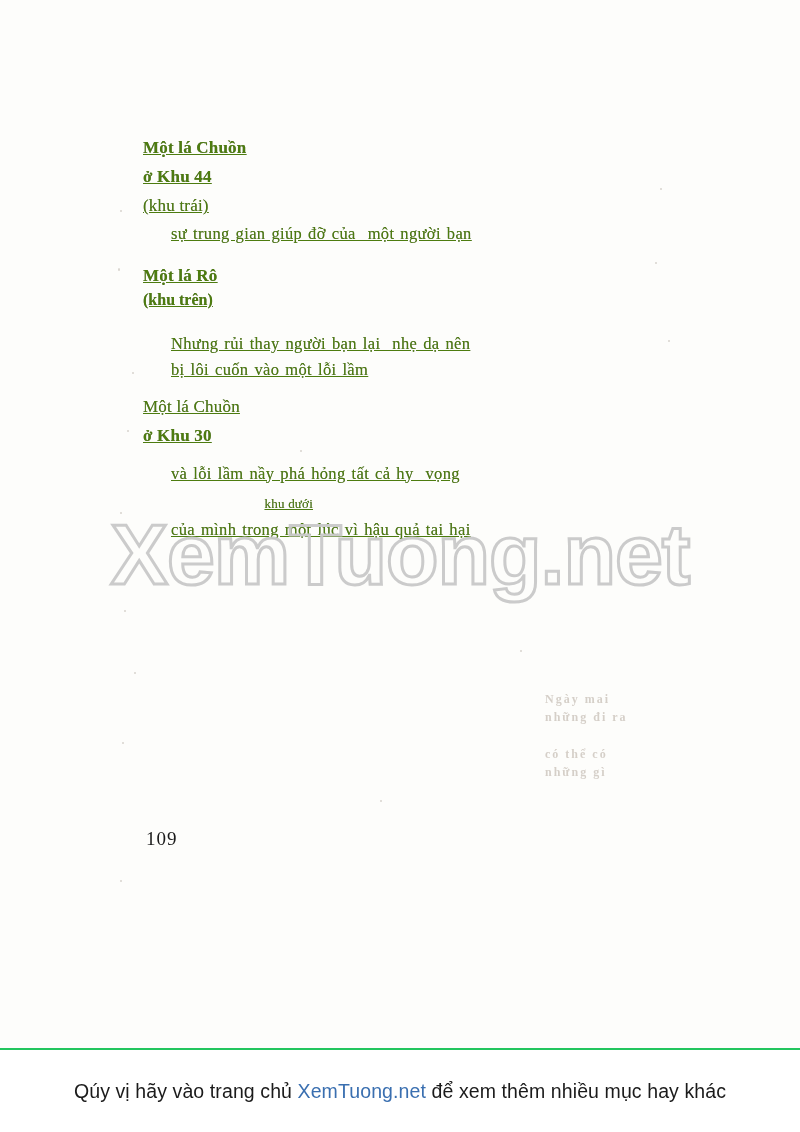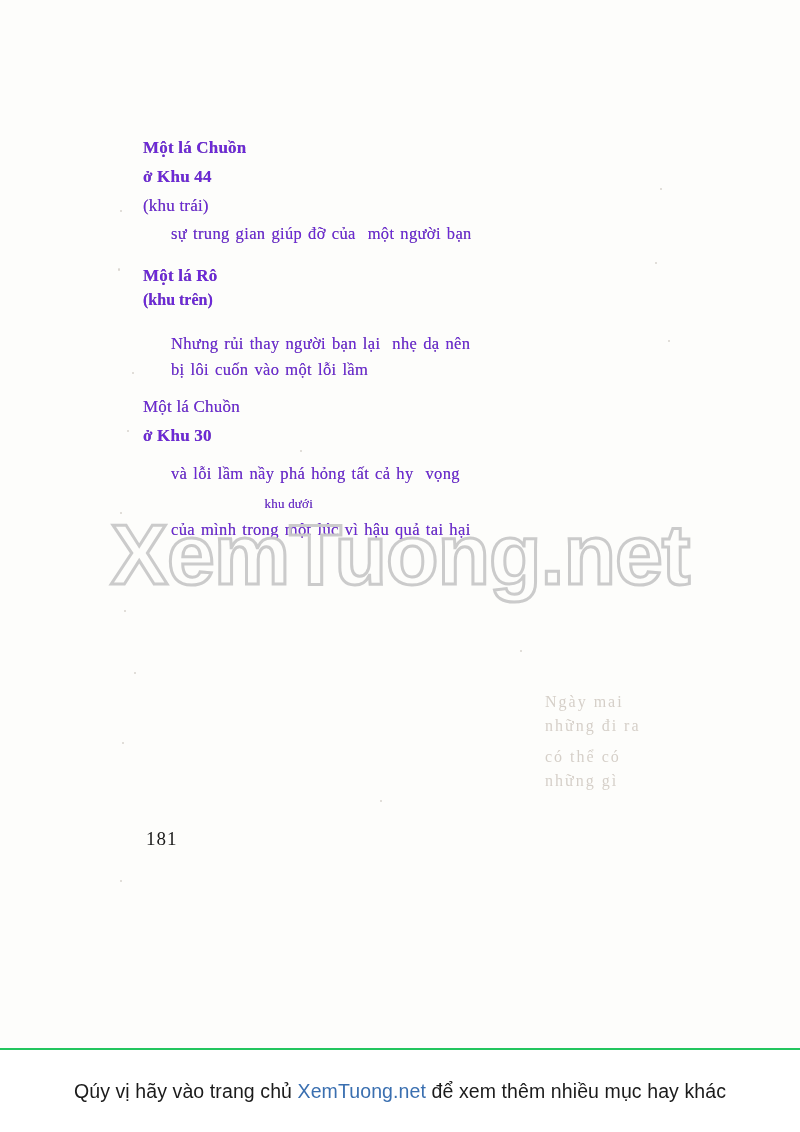--- a/index.html
+++ b/index.html
@@ -90,22 +90,23 @@
     letter-spacing: .2px;
     line-height: 1.7;
     text-align: right;
   }
   .t-semibold {
     font-weight: bold;
     font-size: 16px;
   }
 
   .ink {
-    color: #6d28d9;
+    color: #4d7c0f;
     text-shadow: 0 0 .6px rgba(0,0,0,.45);
+    text-decoration: underline;
   }
 
   
   .e1 { top: 0; }
   .e2 { margin-top: 14px; }
   .e3 { margin-top: 8px; }
   .e4 { margin-top: 6px; }
 
   .r-shift-1 { padding-left: 28px; }
   .r-shift-2 { padding-left: 28px; padding-top: 22px; }
@@ -137,26 +138,27 @@
     color: transparent;
     -webkit-text-stroke: 3px #c9c9c9;
     opacity: .95;
     user-select: none;
   }
 
   
   .ghost {
     position: absolute;
     color: #cfc8c0;
-    font-size: 16px;
+    font-size: 12px;
     line-height: 1.5;
     letter-spacing: 2px;
     opacity: .85;
     white-space: pre;
     font-family: "Liberation Serif", serif;
+    font-weight: bold;
   }
   .ghost-a { left: 545px; top: 690px; }
   .ghost-b { left: 545px; top: 745px; }
 
   
   .banner {
     position: absolute;
     left: 0;
     bottom: 0;
     width: 800px;
@@ -241,19 +243,19 @@
 
   </div>
 
   <div class="watermark">XemTuong.net</div>
 
   <div class="ghost ghost-a">Ngày mai
 những đi ra</div>
   <div class="ghost ghost-b">có thể có
 những gì</div>
 
-  <div class="page-number">181</div>
+  <div class="page-number">109</div>
 
 </div>
 
 <div class="banner">
   <div class="banner-text"><span>Qúy vị hãy vào trang chủ </span><span class="brand">XemTuong.net</span><span> để xem thêm nhiều mục hay khác</span></div>
 </div>
 
 </body></html>

